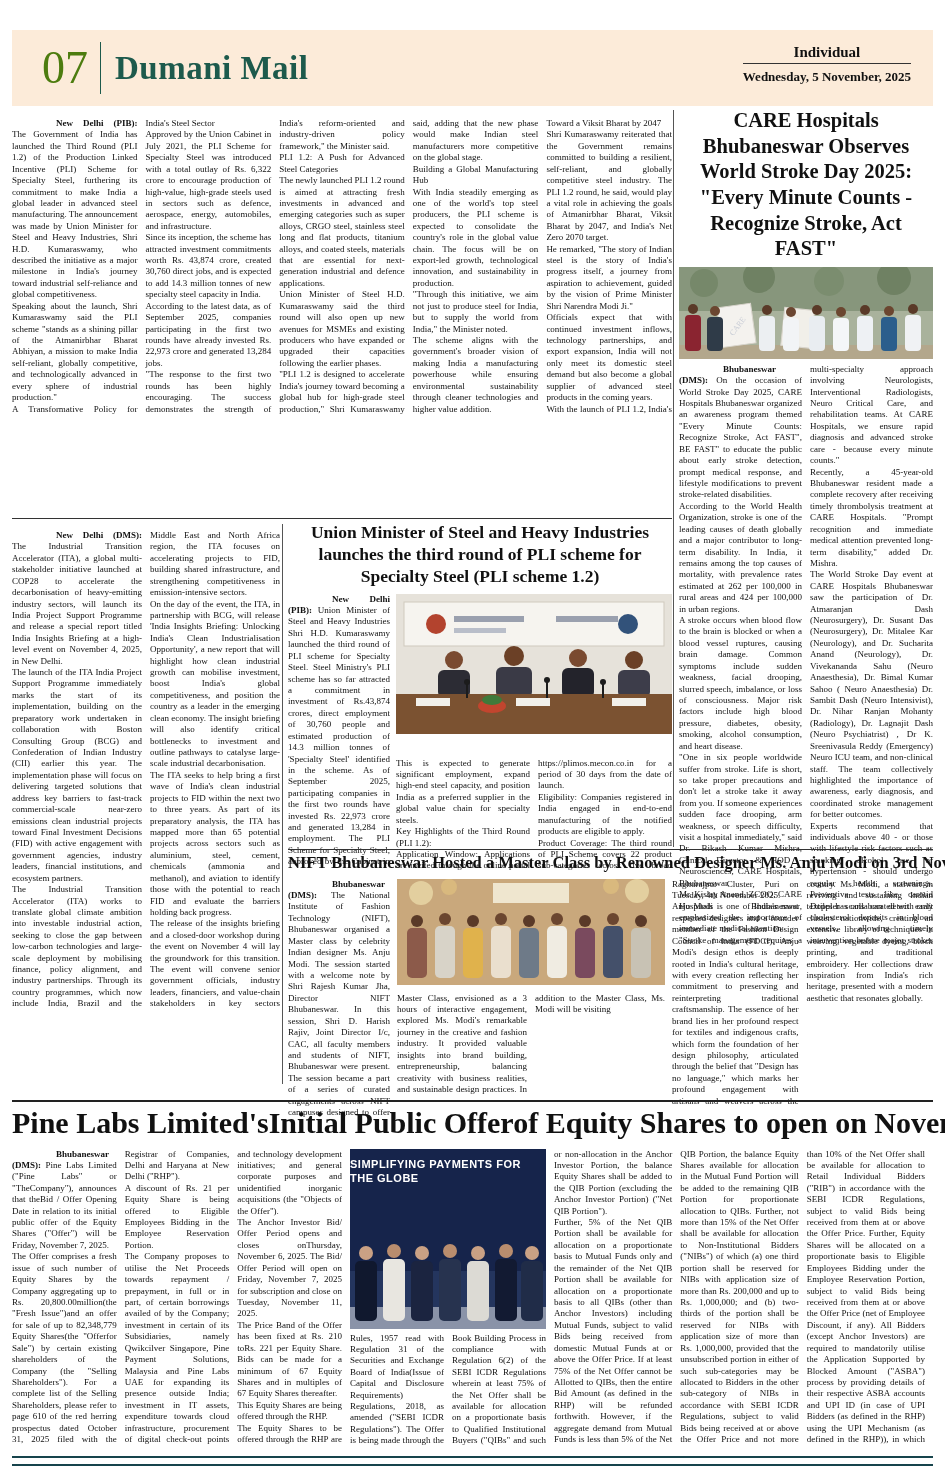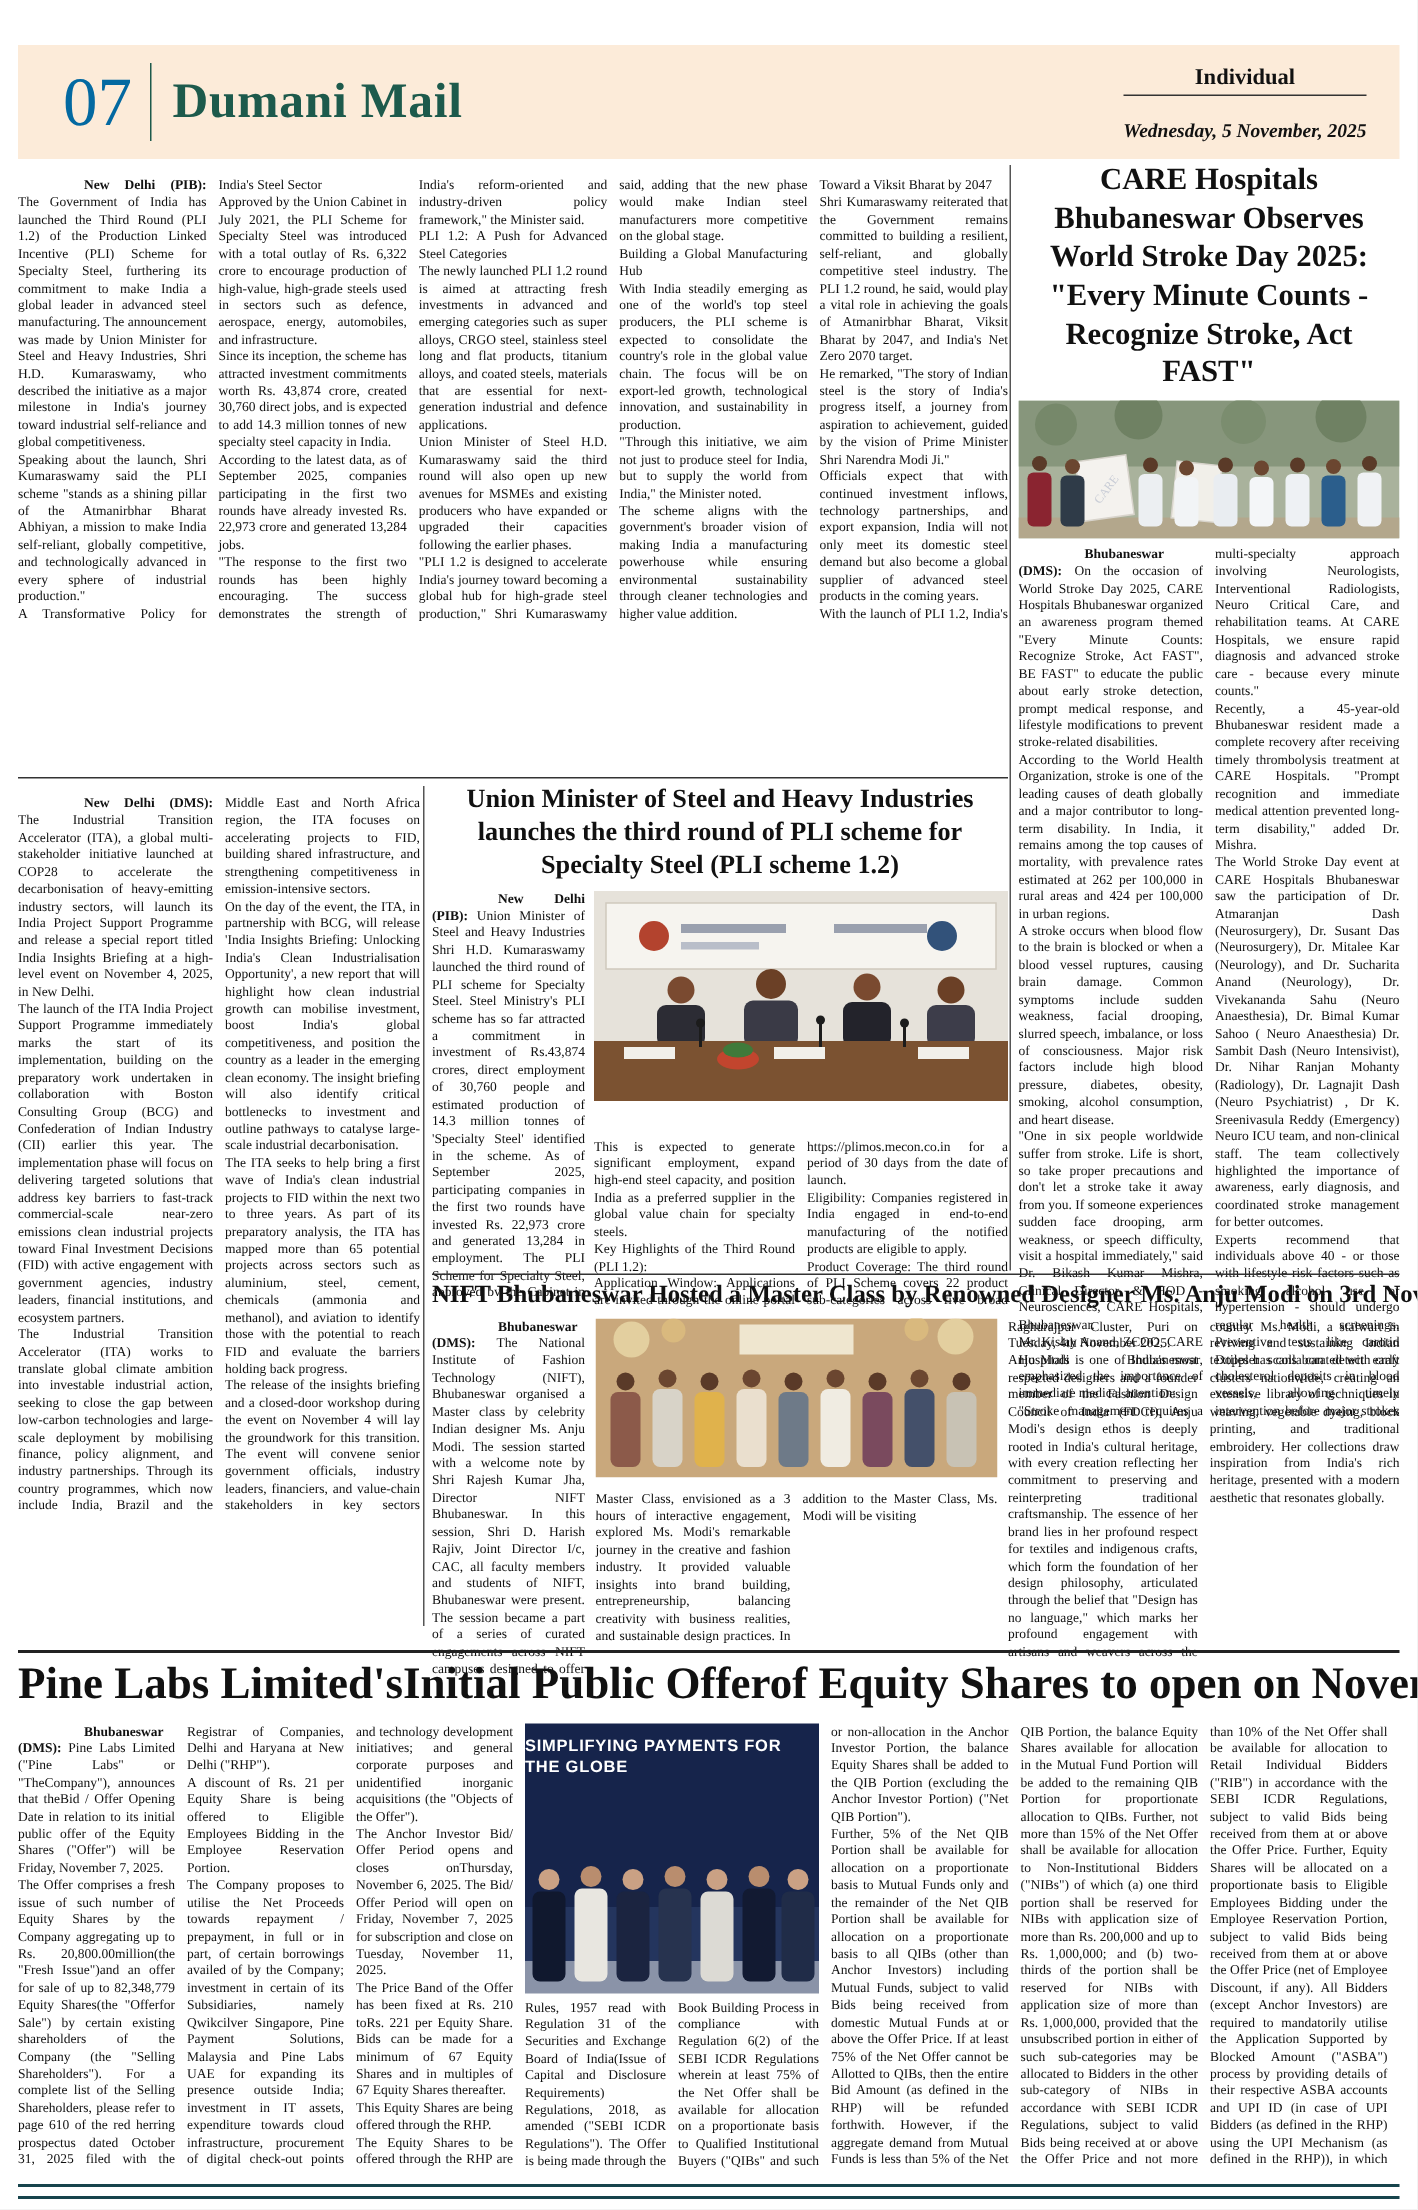--- a/index.html
+++ b/index.html
@@ -1,28 +1,28 @@
 <!DOCTYPE html>
 <html><head>
 <meta charset="utf-8">
 <style>
   html,body{margin:0;padding:0;background:#e9e9e9;}
   .page{position:relative;width:945px;height:1473px;background:#ffffff;margin:0 auto;
         font-family:"Liberation Serif", serif;color:#111;overflow:hidden;}
   
   .masthead-bar{position:absolute;left:12px;top:30px;width:921px;height:76px;
         background:#fcebd9;display:flex;align-items:center;}
-  .pgnum{font-size:46px;color:#0369a1;font-weight:400;margin-left:30px;line-height:1;}
+  .pgnum{font-size:46px;color:#4d7c0f;font-weight:400;margin-left:30px;line-height:1;}
   .mast-sep{width:1px;height:52px;background:#1d5a4c;margin:0 14px 0 12px;}
   .mast-title{font-size:33px;font-weight:700;color:#1d5a4c;letter-spacing:.5px;}
   .section-title{position:absolute;left:0;right:0;text-align:center;font-size:45px;
         font-weight:700;color:#0a0a0a;letter-spacing:1px;}
   .dateblock{position:absolute;right:22px;top:14px;text-align:center;}
   .dateblock .city{font-size:15px;font-weight:700;border-bottom:1px solid #333;padding-bottom:2px;}
-  .dateblock .date{font-size:13px;font-weight:700;margin-top:15px;font-style:italic;}
+  .dateblock .date{font-size:13px;font-weight:700;margin-top:5px;}
   
   .hl{font-weight:700;text-align:center;line-height:1.25;}
   .body-flow{font-size:9px;line-height:1.27;text-align:justify;column-fill:auto;overflow:hidden;}
   .body-flow .txt{white-space:pre-line;}
   .dl{font-weight:700;padding-left:44px;}
   .vrule{position:absolute;width:0;border-left:1px solid #555;}
   .hrule{position:absolute;height:0;border-top:1px solid #333;}
   .hrule.thick{border-top:2px solid #222;}
   .bottom-rule{position:absolute;left:12px;top:1456px;width:921px;height:6px;
         border-top:2px solid #17444c;border-bottom:2px solid #17444c;}

